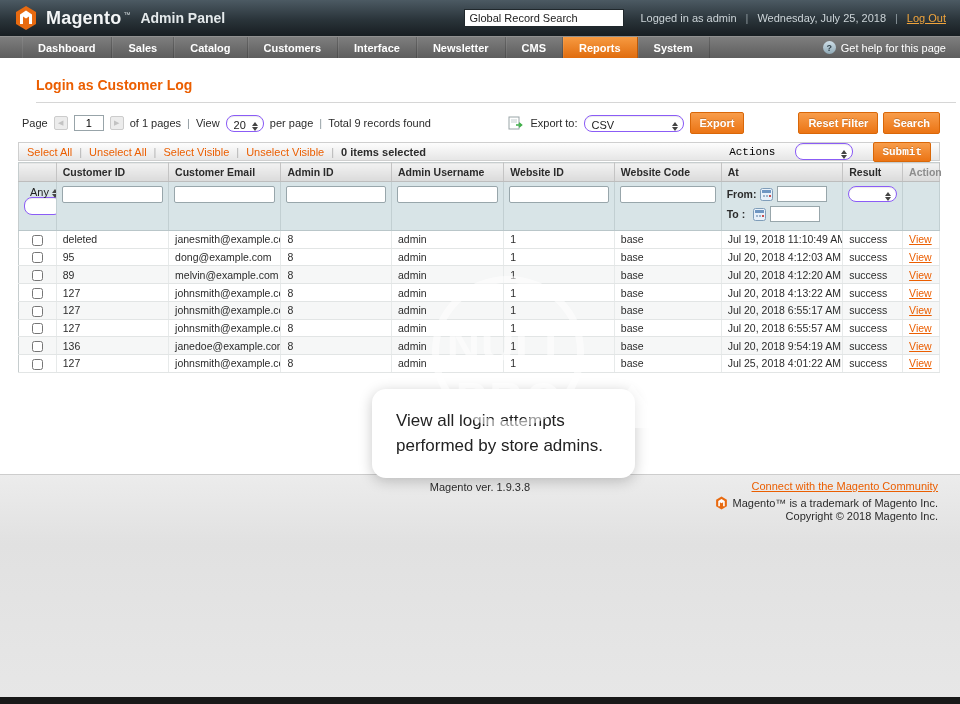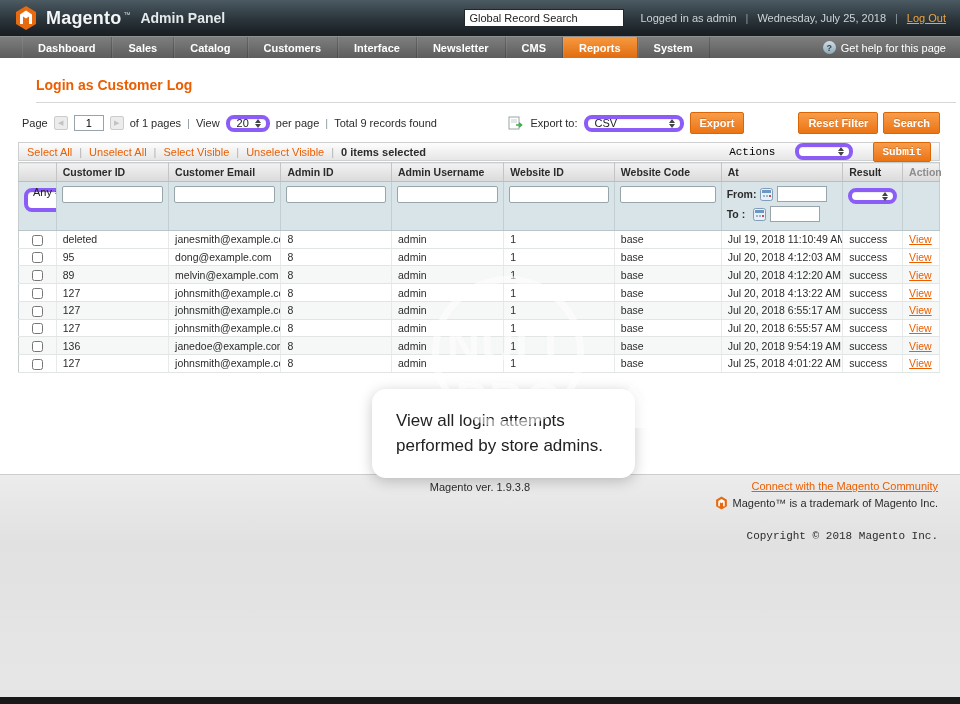--- a/index.html
+++ b/index.html
@@ -32,21 +32,21 @@
   
   .content { position:absolute; top:58px; left:0; width:100%; height:416px; background:#fff; }
   .title-wrap { margin:0 4px 0 36px; padding:19px 0 9px; border-bottom:1px solid #d6d6d6; }
   .page-title { color:#EB5E00; font-size:14px; font-weight:bold; }
 
   .pager-row { display:flex; align-items:center; margin:9px 20px 0 22px; font-size:11px; color:#2b2b2b; }
   .pager-left { display:flex; align-items:center; gap:6px; flex:1; }
   .pg-btn { width:14px; height:14px; background:#ececec; border:1px solid #cccccc; border-radius:2px;
     color:#c2c2c2; font-size:7px; display:inline-flex; align-items:center; justify-content:center; }
   .pg-input { width:30px; height:16px; border:1px solid #98a4a9; text-align:center; font-size:11px; font-family:inherit; }
-  .sel { display:inline-flex; align-items:center; gap:6px; background:#fff; border:4px solid #8b5cf6; border-radius:8px;
+  .sel { display:inline-flex; align-items:flex-end; gap:6px; background:#fff; border:1px solid #8b5cf6; border-radius:8px;
     height:17px; padding:0 5px 0 7px; font-size:11px; color:#222; box-shadow:inset 0 1px 1px rgba(0,0,0,.08); cursor:pointer; }
   .arr { display:flex; flex-direction:column; gap:1px; }
   .arr i { width:0; height:0; border-left:3px solid transparent; border-right:3px solid transparent; }
   .arr .up { border-bottom:4px solid #444; }
   .arr .dn { border-top:4px solid #444; }
   .export-group { display:flex; align-items:center; gap:6px; margin-right:54px; }
   .btn { background:linear-gradient(#f89d4b,#eb7414); border:1px solid #d96708; border-radius:2px; color:#fff;
     font-size:11px; font-weight:bold; font-family:inherit; padding:4px 9px; text-shadow:0 -1px 0 rgba(0,0,0,.18); cursor:pointer; }
   .filter-btns { display:flex; gap:5px; }
 
@@ -93,21 +93,21 @@
 
   
   .footer { position:absolute; top:474px; left:0; width:100%; height:230px;
     background:linear-gradient(#ececec,#e1e1e1 30%,#e7e7e7); border-top:1px solid #cdcdcd; font-size:11px; color:#2b2b2b; }
   .f-left { position:absolute; left:24px; top:5px; }
   .f-link { color:#EB5E00; text-decoration:underline; cursor:pointer; }
   .locale-line { margin-top:4px; display:flex; align-items:center; gap:5px; }
   .f-center { position:absolute; left:0; right:0; top:6px; text-align:center; }
   .f-right { position:absolute; right:22px; top:5px; text-align:right; }
   .tm-line { margin-top:4px; display:flex; align-items:center; justify-content:flex-end; gap:5px; }
-  .cp-line { margin-top:20px;font-family:Liberation Mono, monospace; }
+  .cp-line { margin-top:0; }
   .bottom-strip { position:absolute; left:0; bottom:0; width:100%; height:7px; background:#191919; z-index:80; }
 </style>
 </head>
 <body>
 
 <div class="screen">
 
   <header class="topbar">
     <div class="brand">
       <svg width="24" height="26" viewBox="0 0 24 26">

